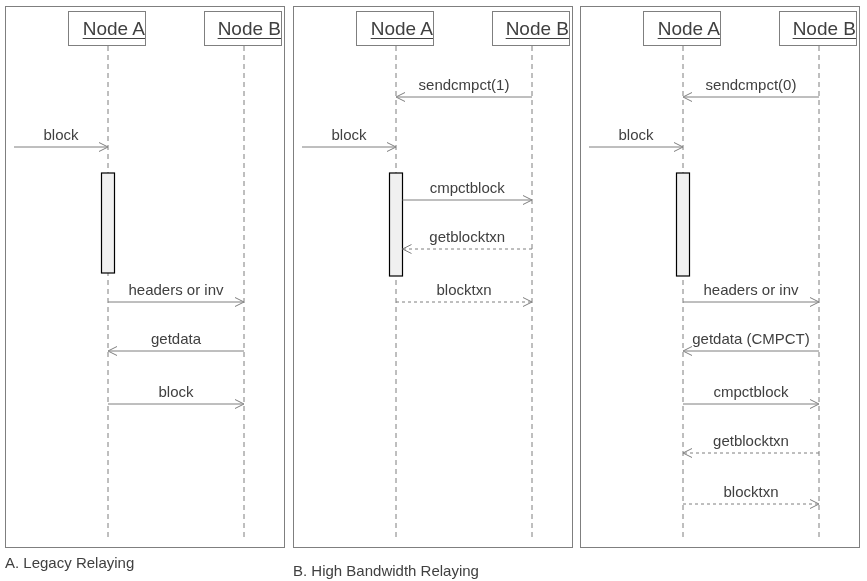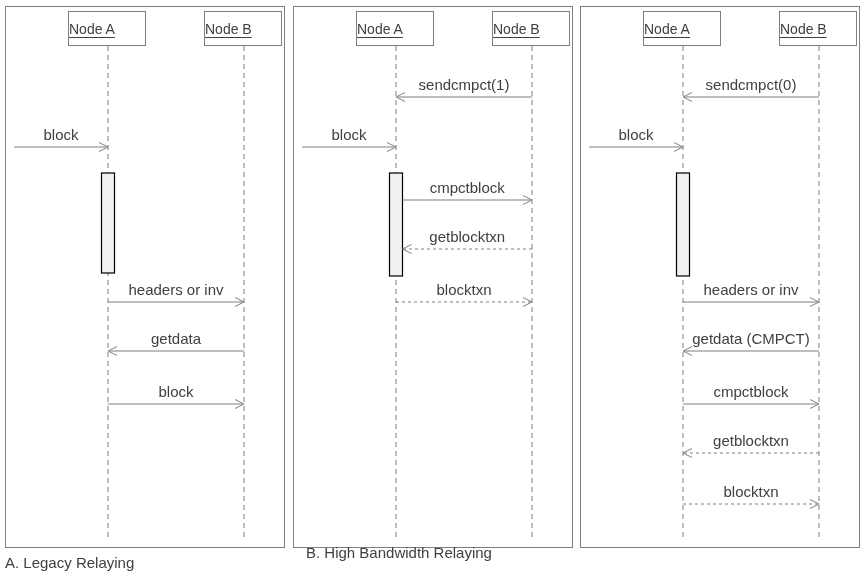--- a/index.html
+++ b/index.html
@@ -15,22 +15,22 @@
     box-sizing:border-box;
     border:1px solid var(--line,#7f7f7f);
     background:#ffffff;
   }
   .panel svg{position:absolute;left:0;top:0;display:block;}
   .actor-box{
     position:absolute;
     box-sizing:border-box;
     border:1px solid var(--line,#7f7f7f);
     background:#ffffff;
-    display:flex;align-items:center;justify-content:flex-start;
-    font-size:14px;
+    display:flex;align-items:center;justify-content:flex-end;
+    font-size:19px;
     color:var(--text,#404040);
   }
   .actor-box span{text-decoration:underline;text-underline-offset:3px;}
   .caption{
     position:absolute;
     font-size:15px;
     color:var(--text,#404040);
     white-space:nowrap;
   }
   .lifeline{stroke:var(--line,#7f7f7f);stroke-width:1;stroke-dasharray:5 4;fill:none;}
@@ -95,21 +95,21 @@
         <polyline points="229,290.5 238,295 229,299.5" class="arrow-head"></polyline>
         <text x="170" y="288" text-anchor="middle" class="msg-label">blocktxn</text>
       </svg>
       <div class="actor-box" style="left: 62px; top: 4px; width: 78px; height: 35px;">
         <span>Node A</span>
       </div>
       <div class="actor-box" style="left: 198px; top: 4px; width: 78px; height: 35px;">
         <span>Node B</span>
       </div>
     </div>
-    <div class="caption" style="left: 293px; top: 544px; margin-left: 13px;">B. High Bandwidth Relaying</div>
+    <div class="caption" style="left: 293px; top: 562px;">B. High Bandwidth Relaying</div>
     <div class="panel" style="left: 580px; top: 6px; width: 280px; height: 542px;">
       <svg width="278" height="540">
         <line x1="102" y1="39" x2="102" y2="533" class="lifeline"></line>
         <line x1="238" y1="39" x2="238" y2="533" class="lifeline"></line>
         <rect x="95.5" y="166" width="13" height="103" class="activation"></rect>
         <line x1="238" y1="90" x2="103.5" y2="90" class="msg-line"></line>
         <polyline points="111,85.5 102,90 111,94.5" class="arrow-head"></polyline>
         <text x="170" y="83" text-anchor="middle" class="msg-label">sendcmpct(0)</text>
         <line x1="8" y1="140" x2="100.5" y2="140" class="msg-line"></line>
         <polyline points="93,135.5 102,140 93,144.5" class="arrow-head"></polyline>

